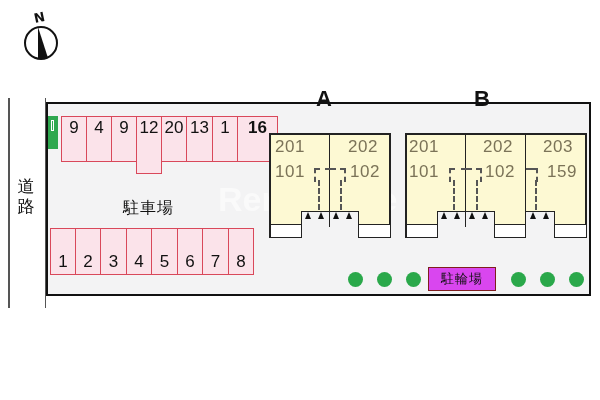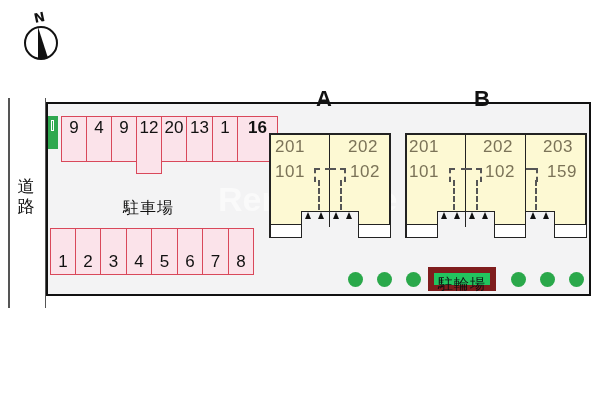--- a/index.html
+++ b/index.html
@@ -19,22 +19,22 @@
   .parking-label { left:123px; top:175px; font-size:16px; letter-spacing:1px;margin-top:23px; }
   .bldg-label { font-family:"Liberation Sans",sans-serif; font-size:22px; font-weight:bold; }
   .bldg { position:absolute; border:2px solid #222; background:#fdf9d3; box-sizing:border-box; }
   .unit-div { position:absolute; width:1px; background:#222; }
   .unit-num { position:absolute; font-family:"Liberation Sans",sans-serif; font-size:17px; color:#7b7358; letter-spacing:0.5px; }
   .porch { position:absolute; background:#fff; border:1px solid #222; box-sizing:border-box; }
   .entry { position:absolute; background:#f3f3f4; border:1px solid #222; border-bottom:none; box-sizing:border-box; }
   .tri { position:absolute; width:0; height:0; border-left:3.5px solid transparent; border-right:3.5px solid transparent; border-bottom:7px solid #111; }
   .dash { position:absolute; border-color:#555; border-style:dashed; border-width:0; }
   .bike-dot { position:absolute; width:15px; height:15px; border-radius:50%; background:#2aa84a; }
-  .bike-label { left:428px; top:267px; width:68px; height:24px; border:6px solid #7f1d1d; background:#22c55e; box-sizing:border-box;
-                font-size:15px; text-align:center; line-height:22px; letter-spacing:1px; }
+  .bike-label { left:428px; top:267px; width:68px; height:24px; border:1px solid #7f1d1d; background:#d946ef; box-sizing:border-box;
+                font-size:13px; text-align:center; line-height:22px; letter-spacing:1px; }
   .watermark { left:218px; top:180px; font-family:"Liberation Sans",sans-serif; font-size:34px; font-weight:bold; color:rgba(255,255,255,0.55); }
 </style>
 </head>
 <body>
 
 <div class="abs compass">
   <div class="abs" style="left:12px;top:-2px;font-size:13px;font-weight:bold;transform:rotate(-12deg);">N</div>
   <svg class="abs" style="left:0;top:12px;" width="38" height="38" viewBox="0 0 38 38">
     <circle cx="19" cy="19" r="16" fill="#fff" stroke="#111" stroke-width="2"></circle>
     <polygon points="16,3 16,34 26,34" fill="#111"></polygon>

